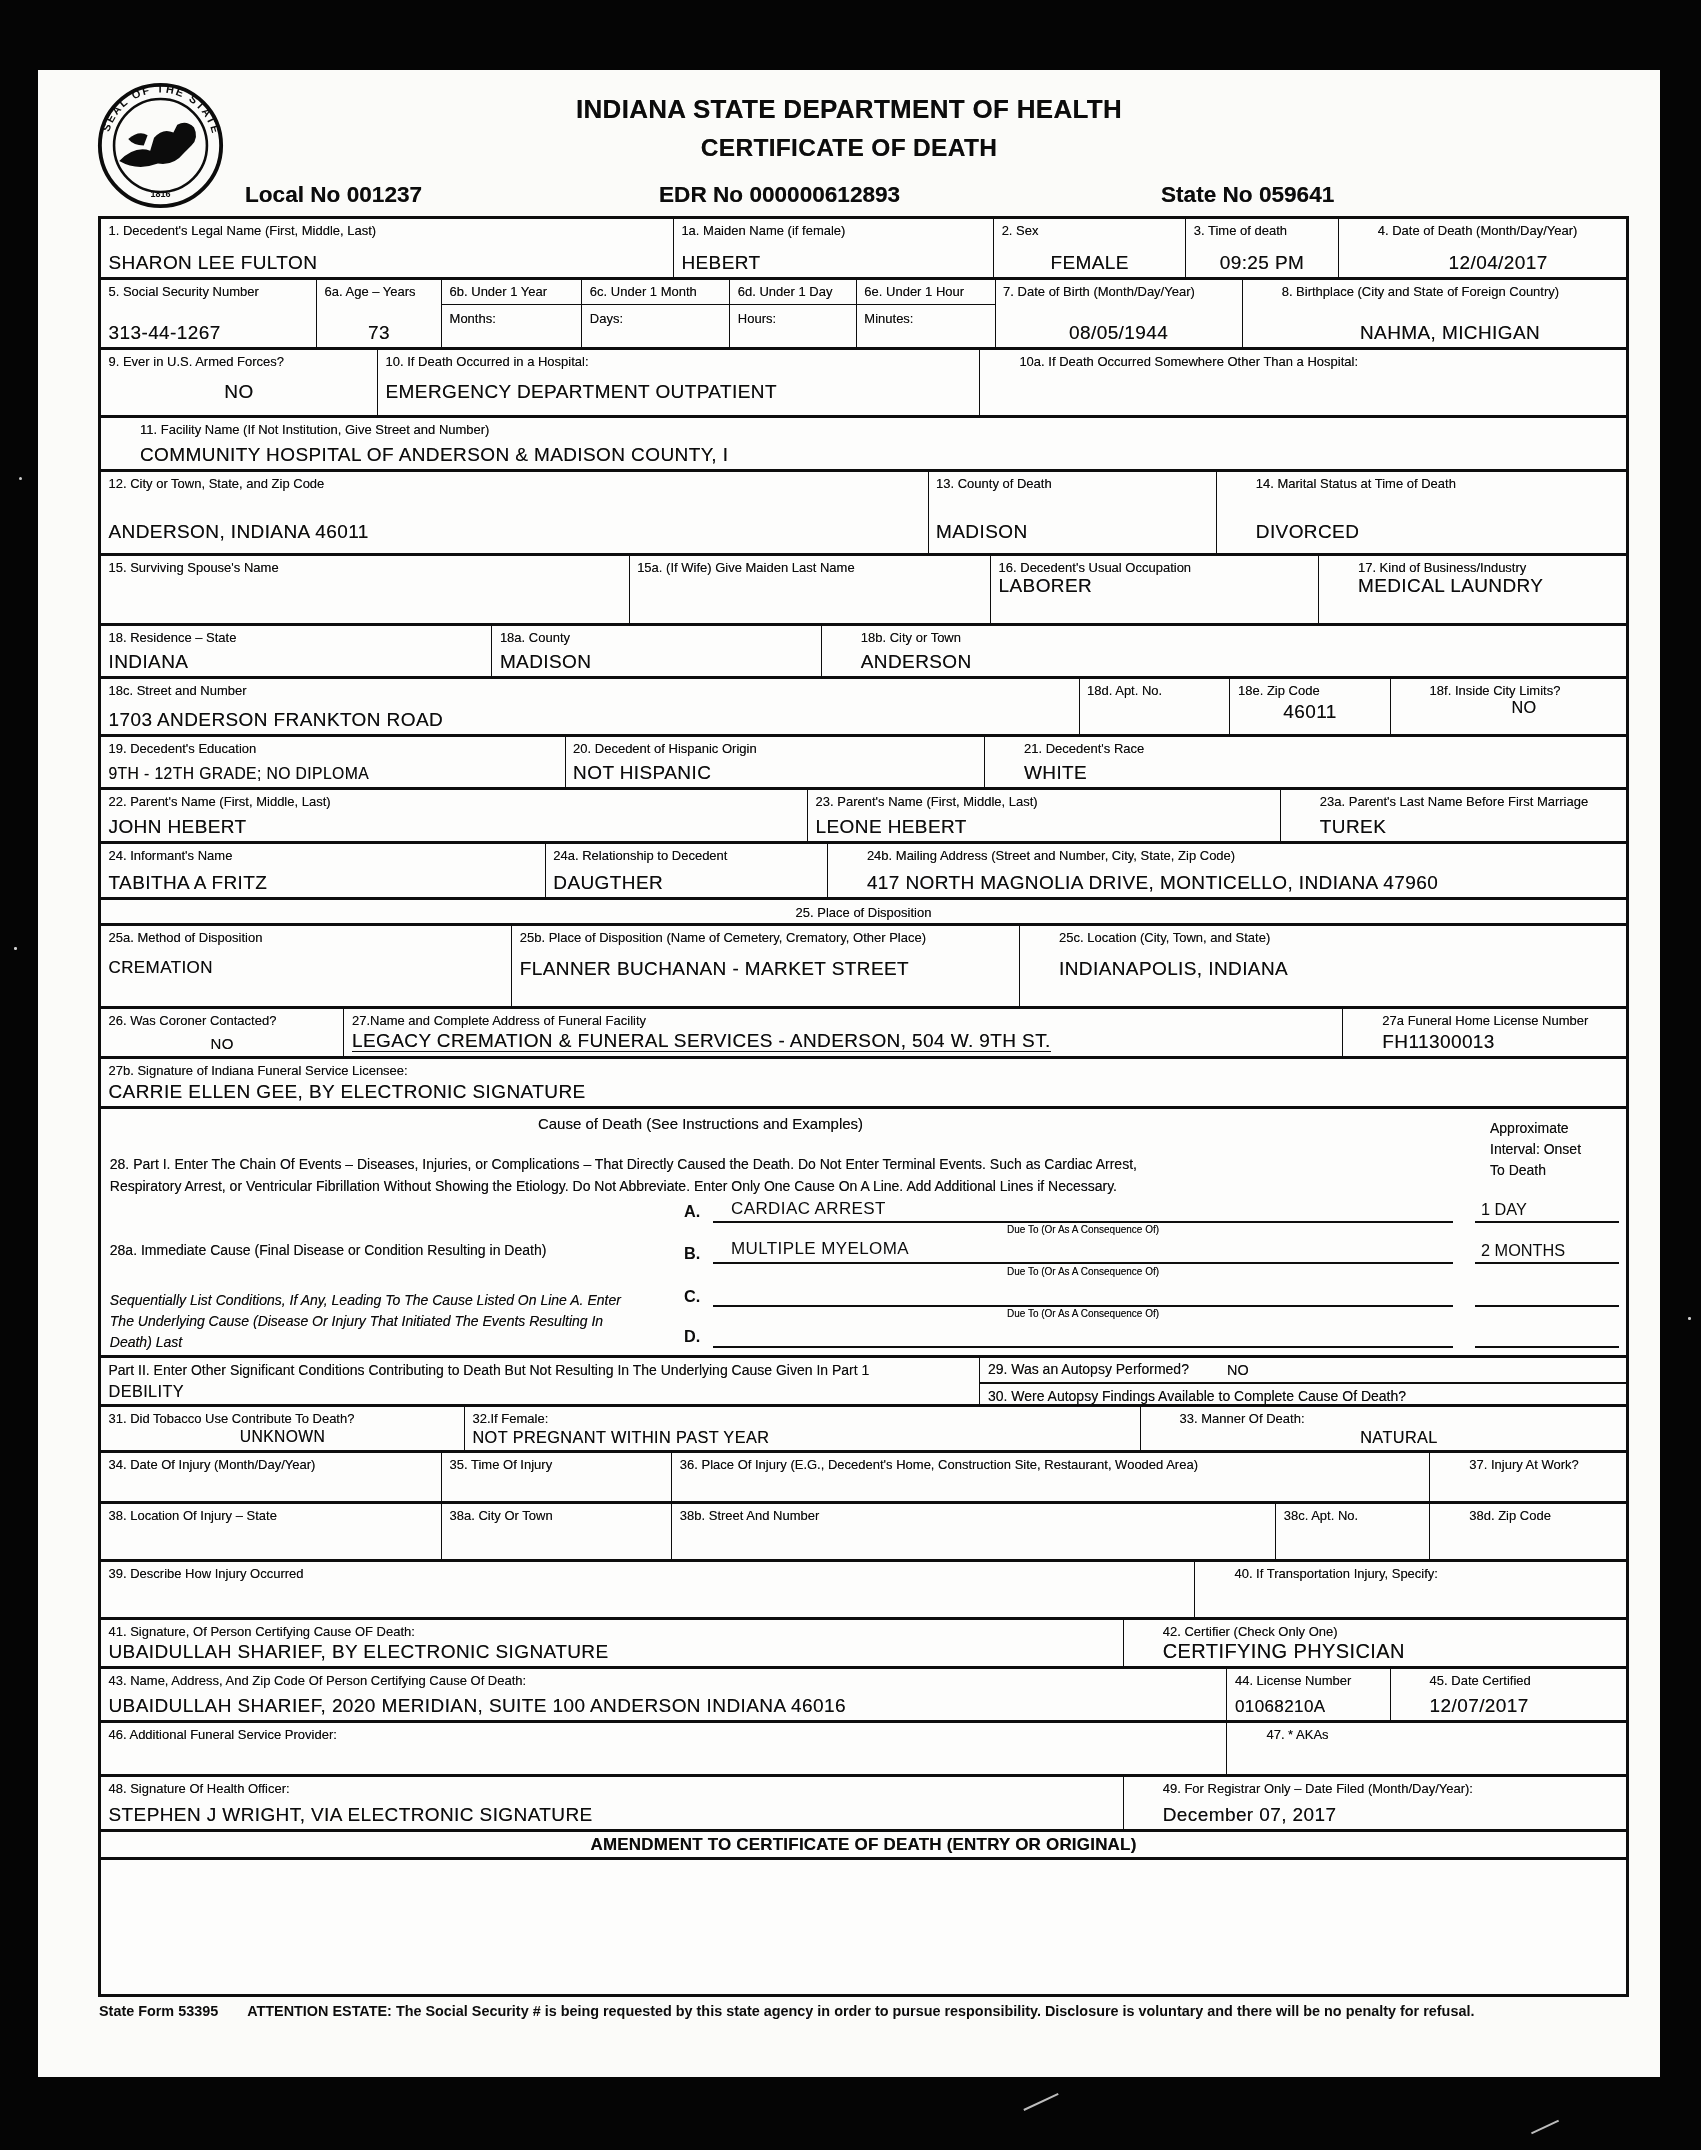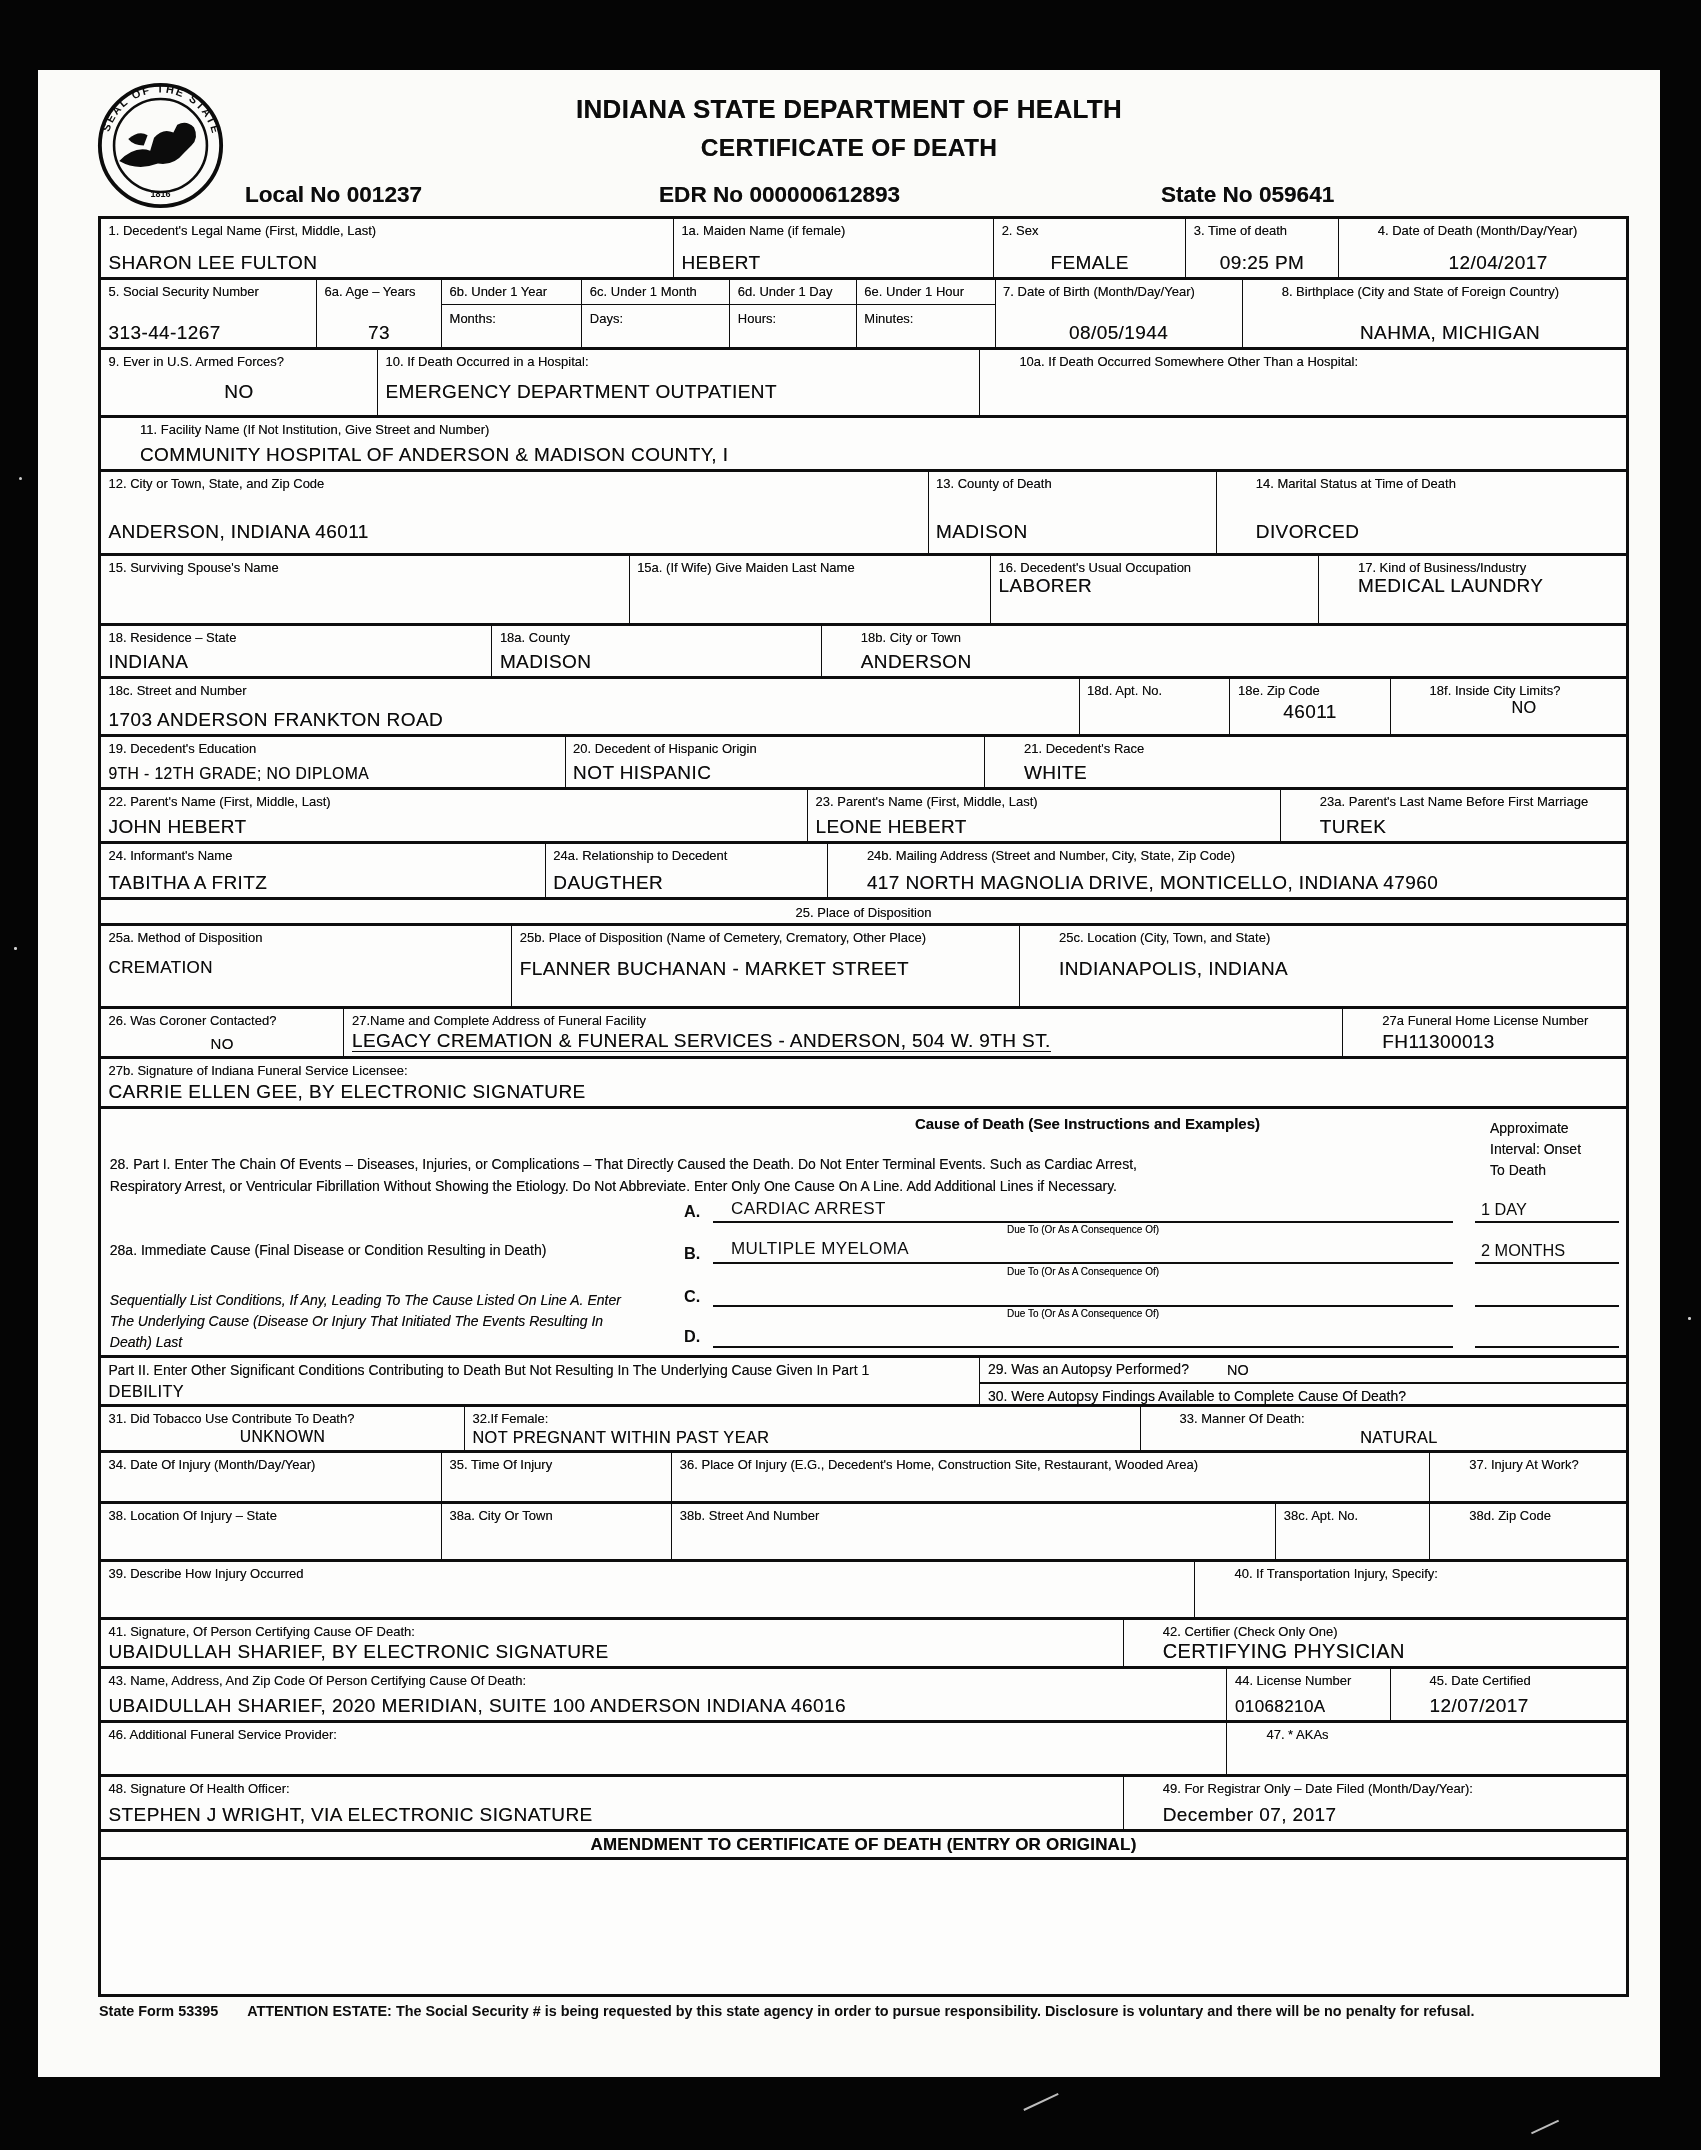--- a/index.html
+++ b/index.html
@@ -32,21 +32,21 @@
   .lbl{font-size:13px;line-height:1.18;}
   .val{font-size:19px;letter-spacing:0.4px;margin-top:auto;line-height:1.05;white-space:nowrap;}
   .mid{margin-top:14px;}
   .ctr{text-align:center;}
   .grow{flex:1 1 auto;padding-left:39px;}
   
   .subline{border-top:1.9px solid #0e0e0e;margin:5px -7.5px 0;}
   .sublbl{font-size:13px;margin-top:6.3px;}
   
   .cause{position:relative;height:246px;border-top:3.8px solid #0e0e0e;}
-  .cause .heading{position:absolute;left:0;width:76%;top:6.3px;text-align:right;font-weight:bold;font-size:15px;}
+  .cause .heading{position:absolute;left:0;width:76%;top:6.3px;text-align:center;font-weight:normal;font-size:15px;padding-left:20px;}
   .cause .interval-head{position:absolute;left:1389px;top:8.8px;width:132px;font-size:14px;line-height:1.5;white-space:pre-line;}
   .cause .part1{position:absolute;left:8.8px;top:45px;width:1041px;font-size:14px;line-height:1.55;}
   .cause .imm{position:absolute;left:8.8px;top:133px;width:552px;font-size:14px;}
   .cause .seq{position:absolute;left:8.8px;top:181px;width:539px;font-size:14px;line-height:1.5;font-style:italic;}
   .letter{position:absolute;font-size:16.3px;font-weight:bold;}
   .cline{position:absolute;border-bottom:2.5px solid #0e0e0e;height:0;}
   .cval{position:absolute;font-size:17px;letter-spacing:0.4px;}
   .dueto{position:absolute;font-size:10px;text-align:center;width:740px;left:612px;}
   .ival{position:absolute;left:1380px;font-size:16.3px;}
   .iline{position:absolute;left:1374px;width:144px;border-bottom:2.5px solid #0e0e0e;height:0;}

